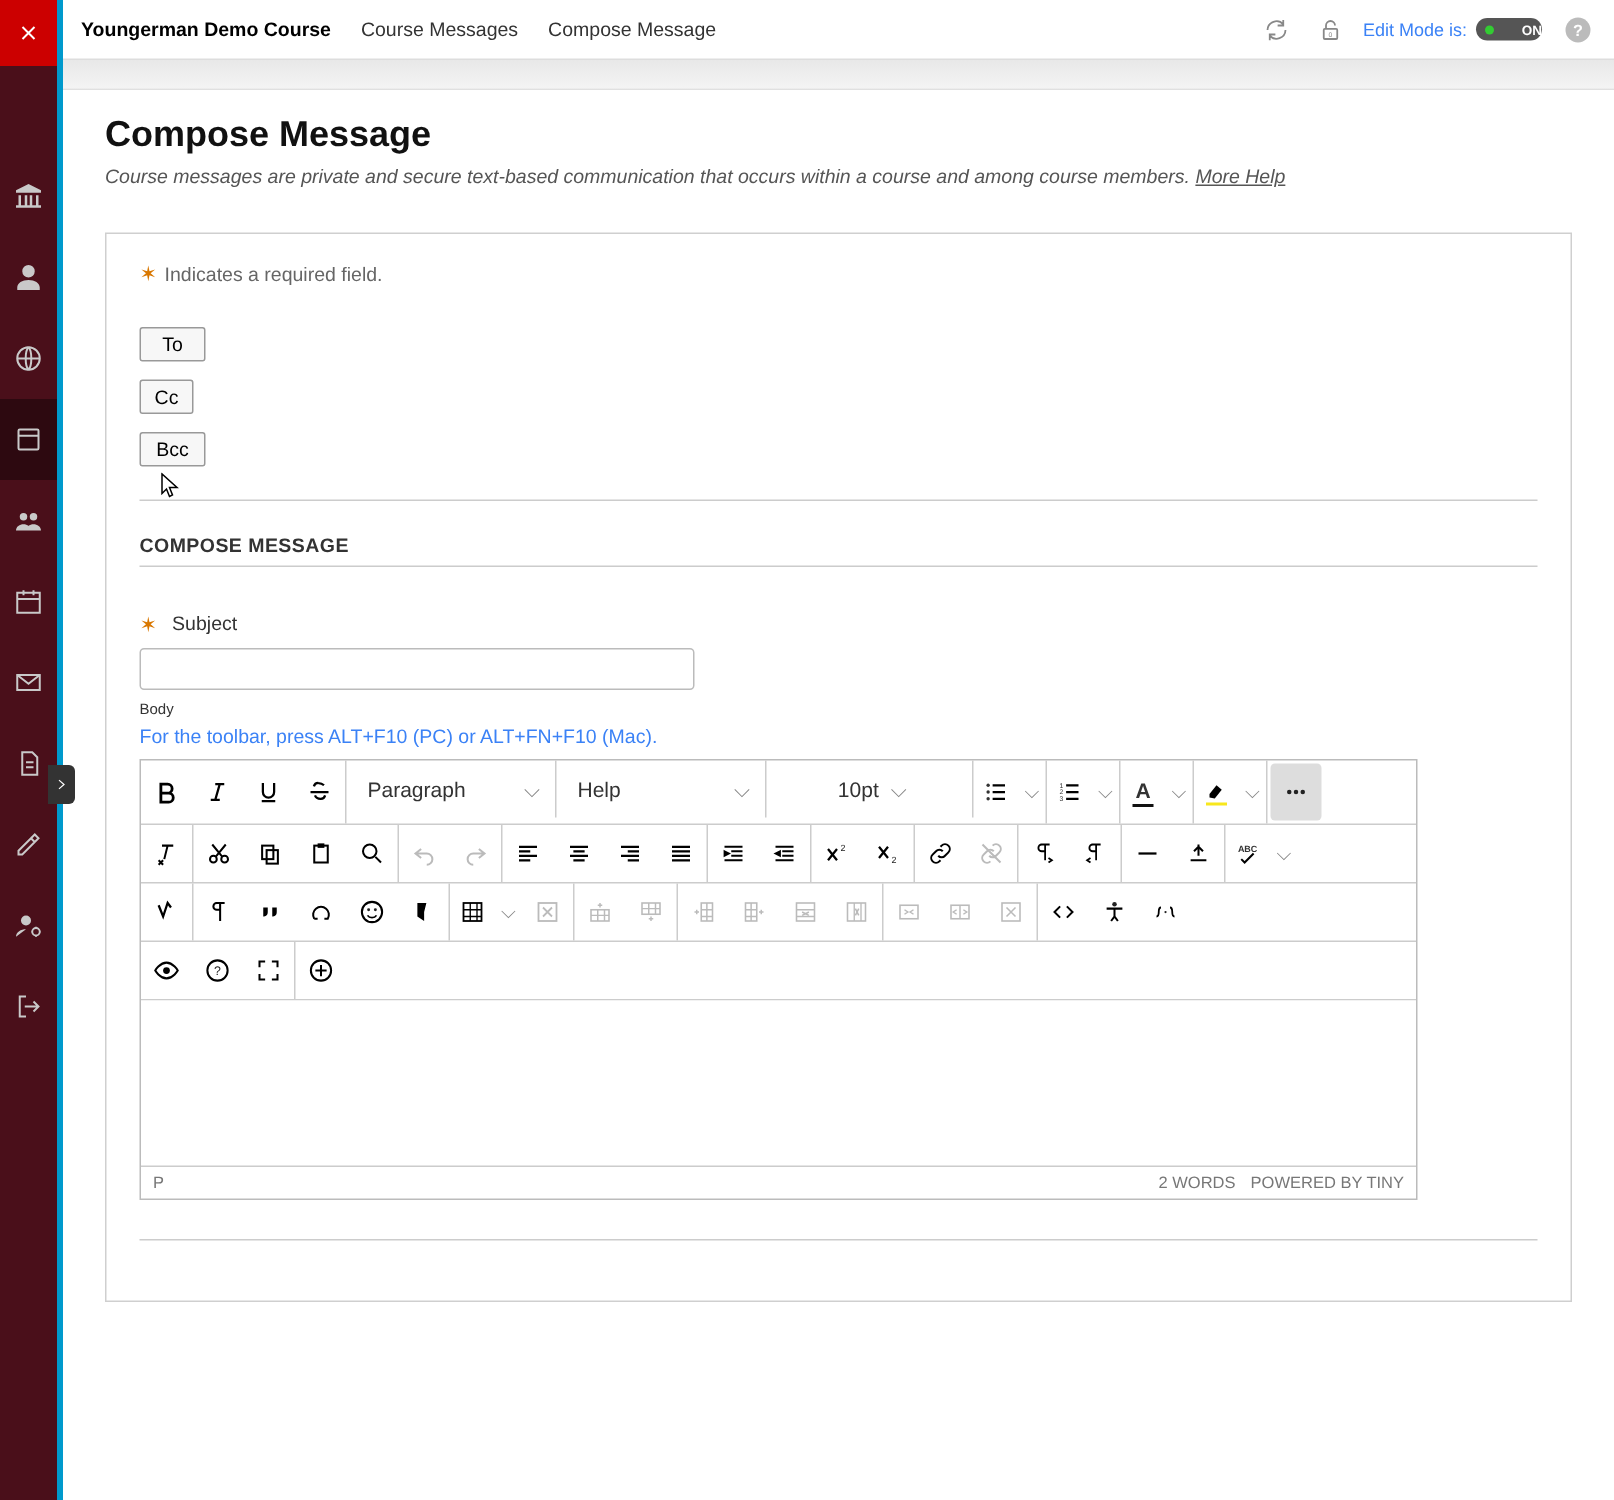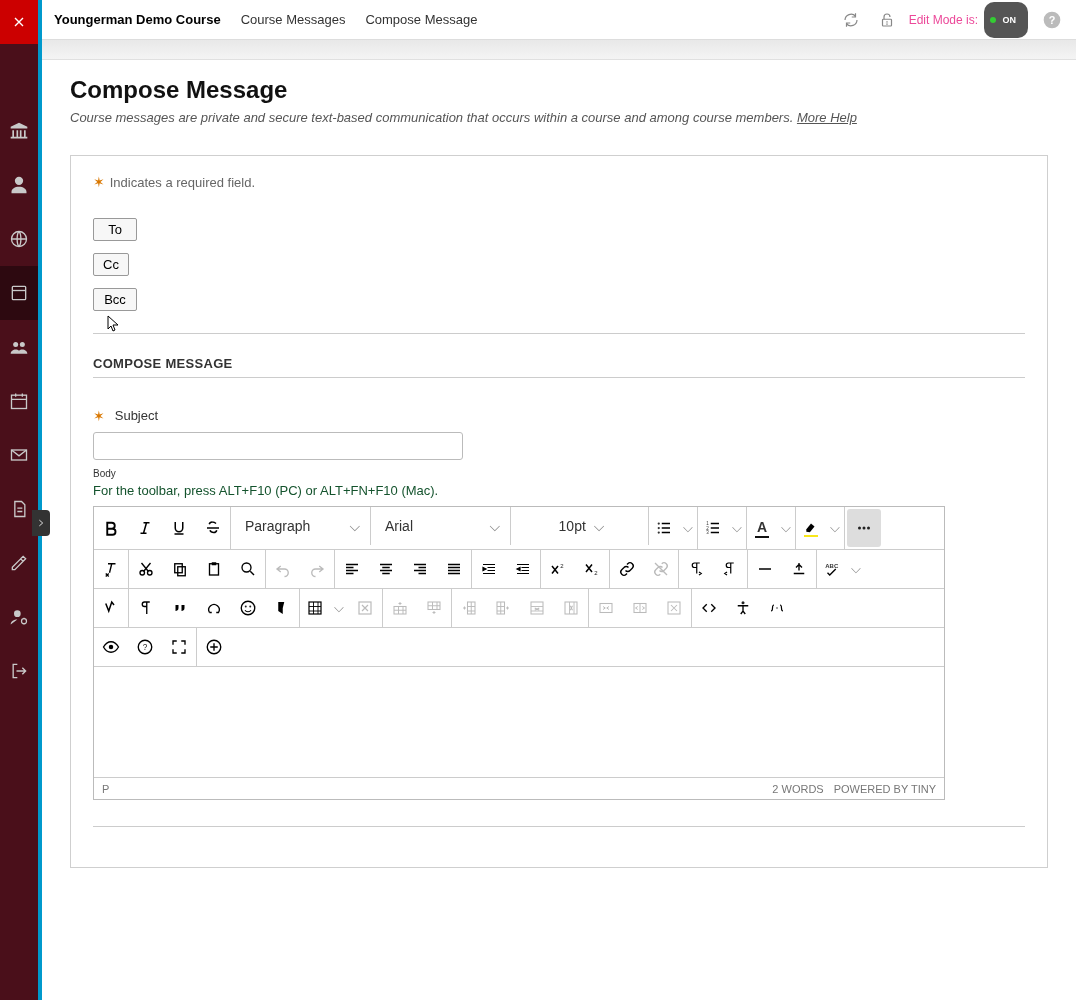--- a/index.html
+++ b/index.html
@@ -53,25 +53,25 @@
     height: 40px;
     border-bottom: 1px solid #ddd;
     display: flex; align-items: center;
     padding: 0 12px;
     background:#fff;
   }
   .crumb { margin-right: 20px; color:#333; font-size:13px; }
   .crumb.bold { font-weight: bold; color:#000; }
   .topbar-spacer { flex:1; }
   .topbar-icon { width:24px; height:24px; margin-left:12px; display:flex; align-items:center; justify-content:center; color:#888;}
-  .edit-mode-label { font-size:12px; color:#ec4899; margin-left:10px;}
+  .edit-mode-label { font-size:12px; color:#3b82f6; margin-left:10px;}
   .toggle {
-    width:44px; height:36px; border-radius:10px; background:#555;
+    width:44px; height:15px; border-radius:10px; background:#555;
     display:flex; align-items:center; justify-content:flex-end;
-    color:#fff; font-size:9px; font-weight:bold; padding:0 12px 0 4px;
+    color:#fff; font-size:9px; font-weight:bold; padding:0 0 0 4px;
     margin-left:6px; position:relative;
   }
   .toggle .dot { width:6px; height:6px; background:#3c3; border-radius:50%; position:absolute; left:6px;}
   .shade {
     height: 20px;
     background: linear-gradient(#e8e8e8,#f4f4f4);
     border-bottom:1px solid #e0e0e0;
   }
   .content { padding: 16px 28px 0 28px; flex:1; overflow:auto; }
   .page-title { font-size:24px; margin:0 0 6px 0; color:#111;}
@@ -110,21 +110,21 @@
   .subject-row { display:flex; align-items:flex-start; margin-top:30px; gap:10px;}
   .subject-label { font-size:13px; padding-top:0;}
   .subject-input {
     display:block;
     margin-top:8px;
     width:370px; height:28px;
     border:1px solid #bbb; border-radius:3px;
     padding:0 6px;
   }
   .body-label { display:block; margin-top:8px; font-size:10px;}
-  .body-hint { font-size:13px; color:#14532d; margin-top:4px;}
+  .body-hint { font-size:13px; color:#3b82f6; margin-top:4px;}
   .editor {
     border:1px solid #bbb;
     margin-top:8px;
     width: 852px;
   }
   .toolbar-row {
     display:flex;
     border-bottom:1px solid #ccc;
   }
   .tgroup {
@@ -353,21 +353,21 @@
                   <svg viewBox="0 0 24 24">
                     <path d="M7 7a4 4 0 0 1 4-3c3 0 5 2 5 2M8 15s1 3 5 3a4 4 0 0 0 4-3M4 12h16" stroke="#000" stroke-width="2" fill="none"></path>
                   </svg>
                 </div>
             </div>
             <div class="tsel w140">
               <span>Paragraph</span>
               <span class="chev">⌵</span>
             </div>
             <div class="tsel w140">
-              <span>Arial</span>
+              <span>Help</span>
               <span class="chev">⌵</span>
             </div>
             <div class="tsel w110">
               <span>10pt</span>
               <span class="chev">⌵</span>
             </div>
             <div class="tgroup">
               <div class="split-btn">
                 <div class="main-ic">
                     <svg viewBox="0 0 24 24" width="18" height="18">

